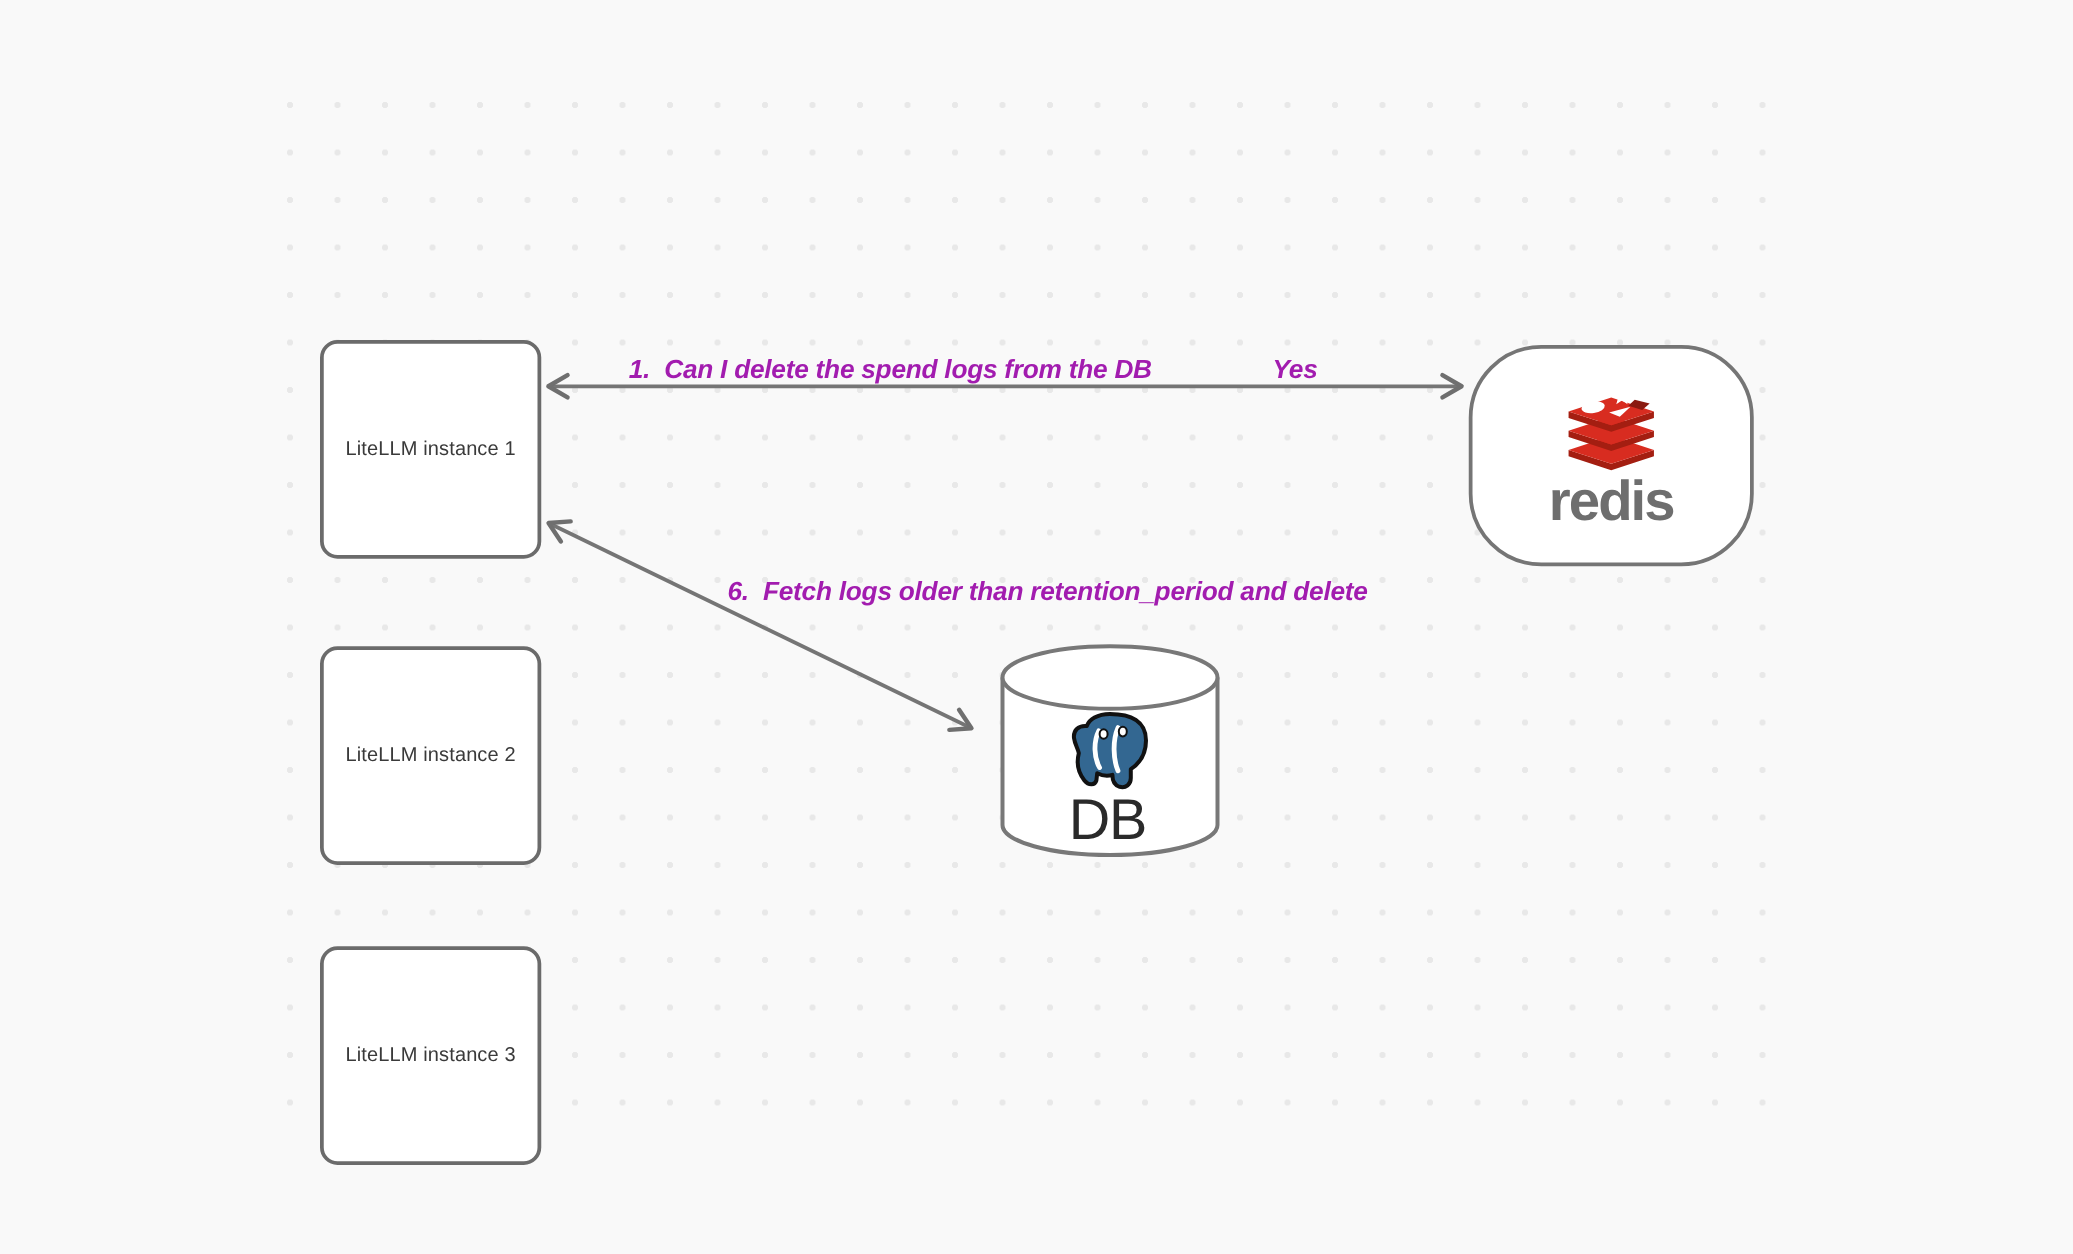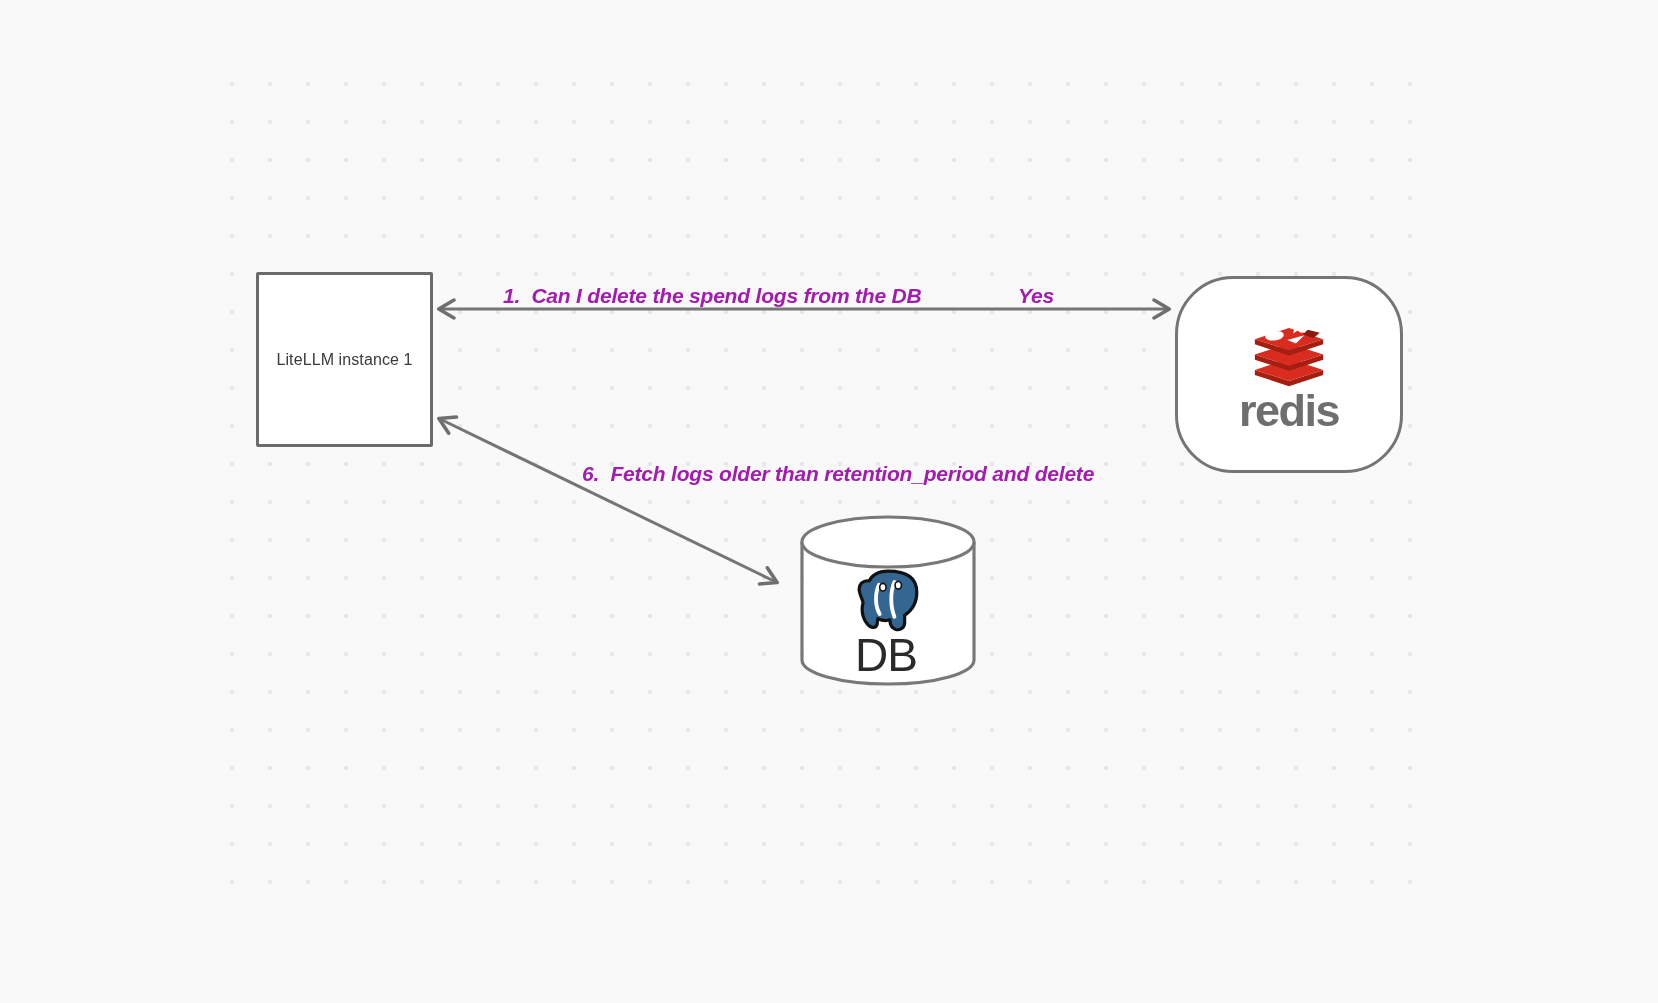--- a/index.html
+++ b/index.html
@@ -8,30 +8,30 @@
     background:#f9f9f9;
     font-family:"Liberation Sans",sans-serif;
   }
   .dots{
     position:absolute;left:213px;top:65px;width:1217px;height:837px;
     background-image:radial-gradient(circle,#e8e8e8 2.3px,rgba(0,0,0,0) 2.4px);
     background-size:38px 38px;
   }
   .node{
     position:absolute;background:#ffffff;border:3.5px solid #6b6b6b;
-    border-radius:2px;display:flex;align-items:center;justify-content:center;
+    border-radius:14px;display:flex;align-items:center;justify-content:center;
     box-sizing:border-box;
   }
   .instance{left:256px;width:177px;height:175px;}
   .instance .lbl{
     font-size:16px;color:#3a3a3a;letter-spacing:.1px;white-space:nowrap;
   }
   .inst1{top:272px;} .inst2{top:517px;} .inst3{top:757px;}
   .redis-node{
-    left:1175px;top:276px;width:228px;height:197px;border-radius:58px;
+    left:1175px;top:276px;width:228px;height:177px;border-radius:58px;
     border-color:#757575;flex-direction:column;gap:0;
   }
   .redis-word{
     font-size:45px;font-weight:700;color:#6e6e6e;letter-spacing:-1.5px;
     line-height:1;margin-top:1px;
   }
   .arrow-layer{position:absolute;left:0;top:0;width:1658px;height:1003px;}
   .edge-label{
     position:absolute;font-size:21px;font-weight:700;color:#a21caf;
     white-space:pre;letter-spacing:-.2px;line-height:1;font-style:italic;
@@ -62,20 +62,26 @@
       <line x1="440" y1="309" x2="1168" y2="309" stroke="#757575" stroke-width="3" marker-start="url(#chev)" marker-end="url(#chev)"></line>
     </g>
     <g>
       <line x1="440" y1="419" x2="776" y2="582" stroke="#757575" stroke-width="3" marker-start="url(#chev)" marker-end="url(#chev)"></line>
     </g>
   </svg>
 
   <div class="node instance inst1">
     <span class="lbl">LiteLLM instance 1</span>
   </div>
+  <div class="node instance inst2">
+    <span class="lbl">LiteLLM instance 2</span>
+  </div>
+  <div class="node instance inst3">
+    <span class="lbl">LiteLLM instance 3</span>
+  </div>
 
   <div class="node redis-node" style="display:flex;">
     <svg width="86" height="70" viewBox="0 0 100 82">
 
       <path d="M10,62 L10,68 L50,81 L90,68 L90,62 L50,75 Z" fill="#a41e11"></path>
       <path d="M10,62 L50,49 L90,62 L50,75 Z" fill="#d82c20"></path>
 
       <path d="M10,44 L10,50 L50,63 L90,50 L90,44 L50,57 Z" fill="#a41e11"></path>
       <path d="M10,44 L50,31 L90,44 L50,57 Z" fill="#d82c20"></path>
 

